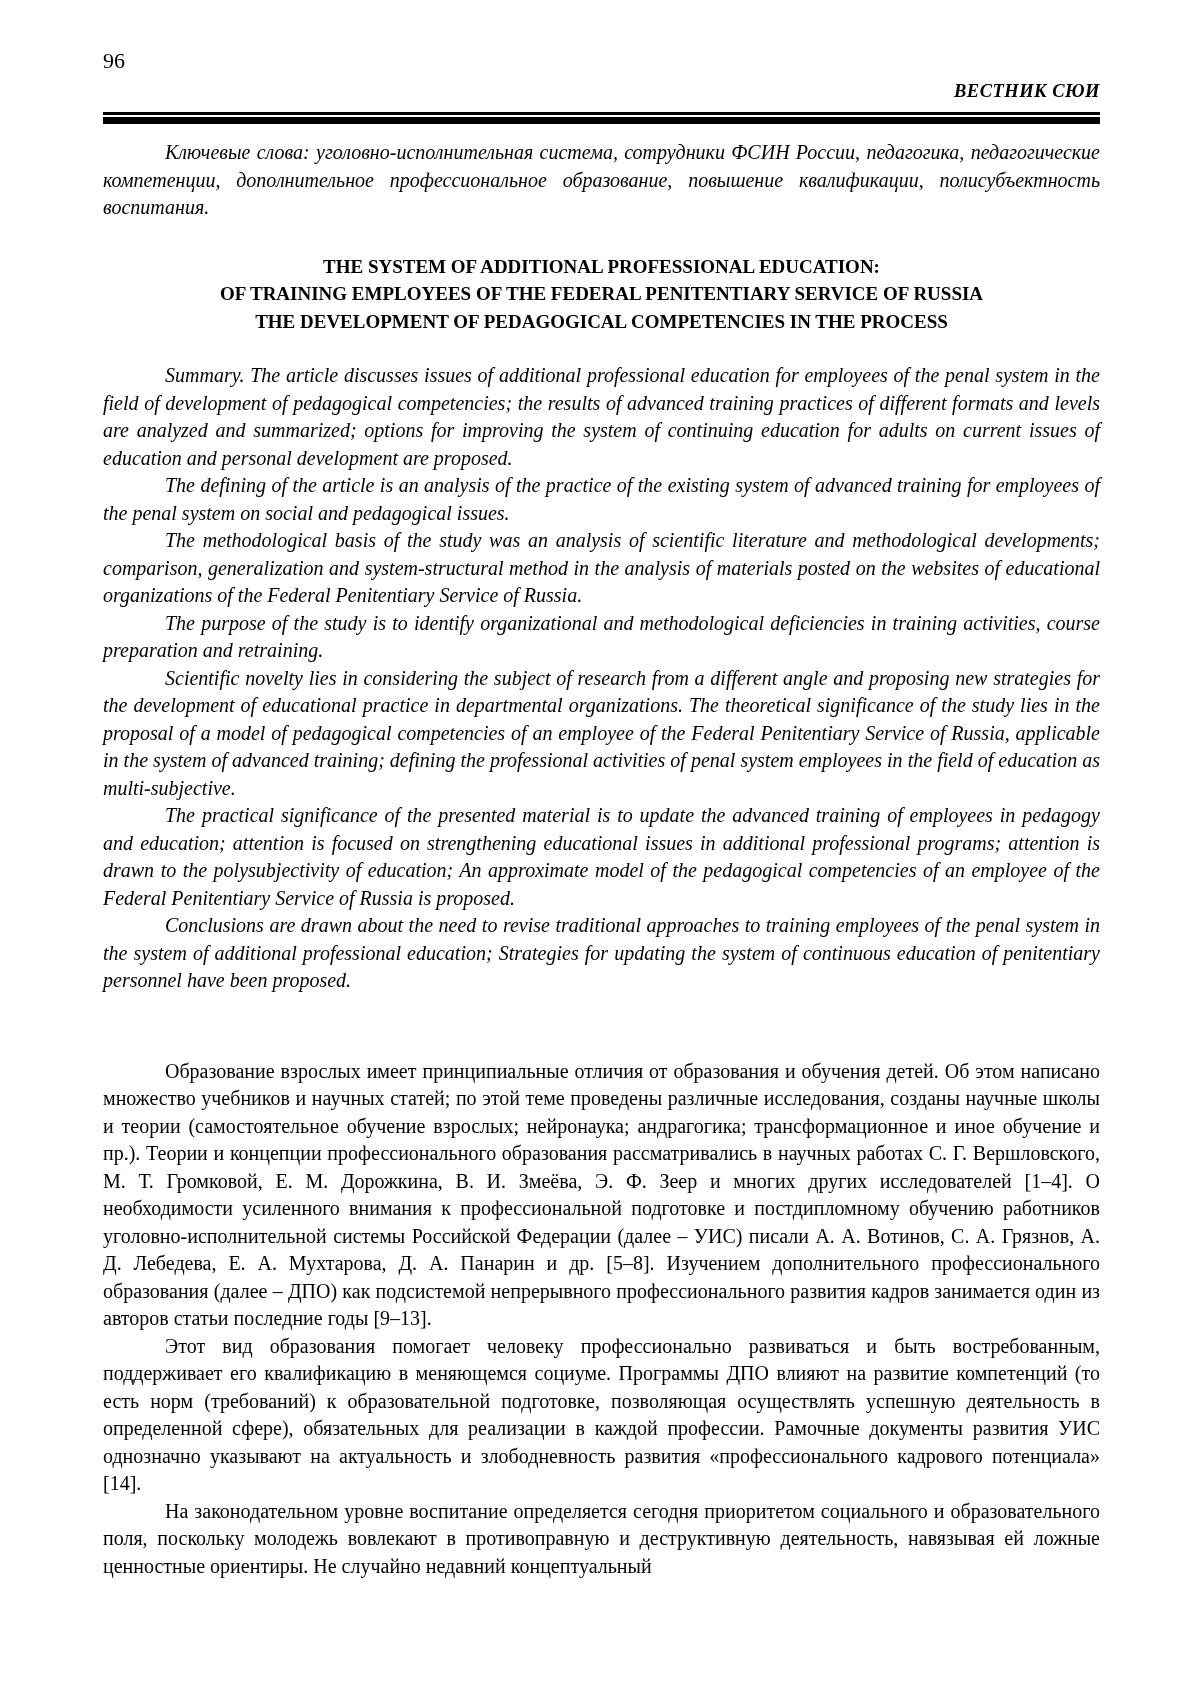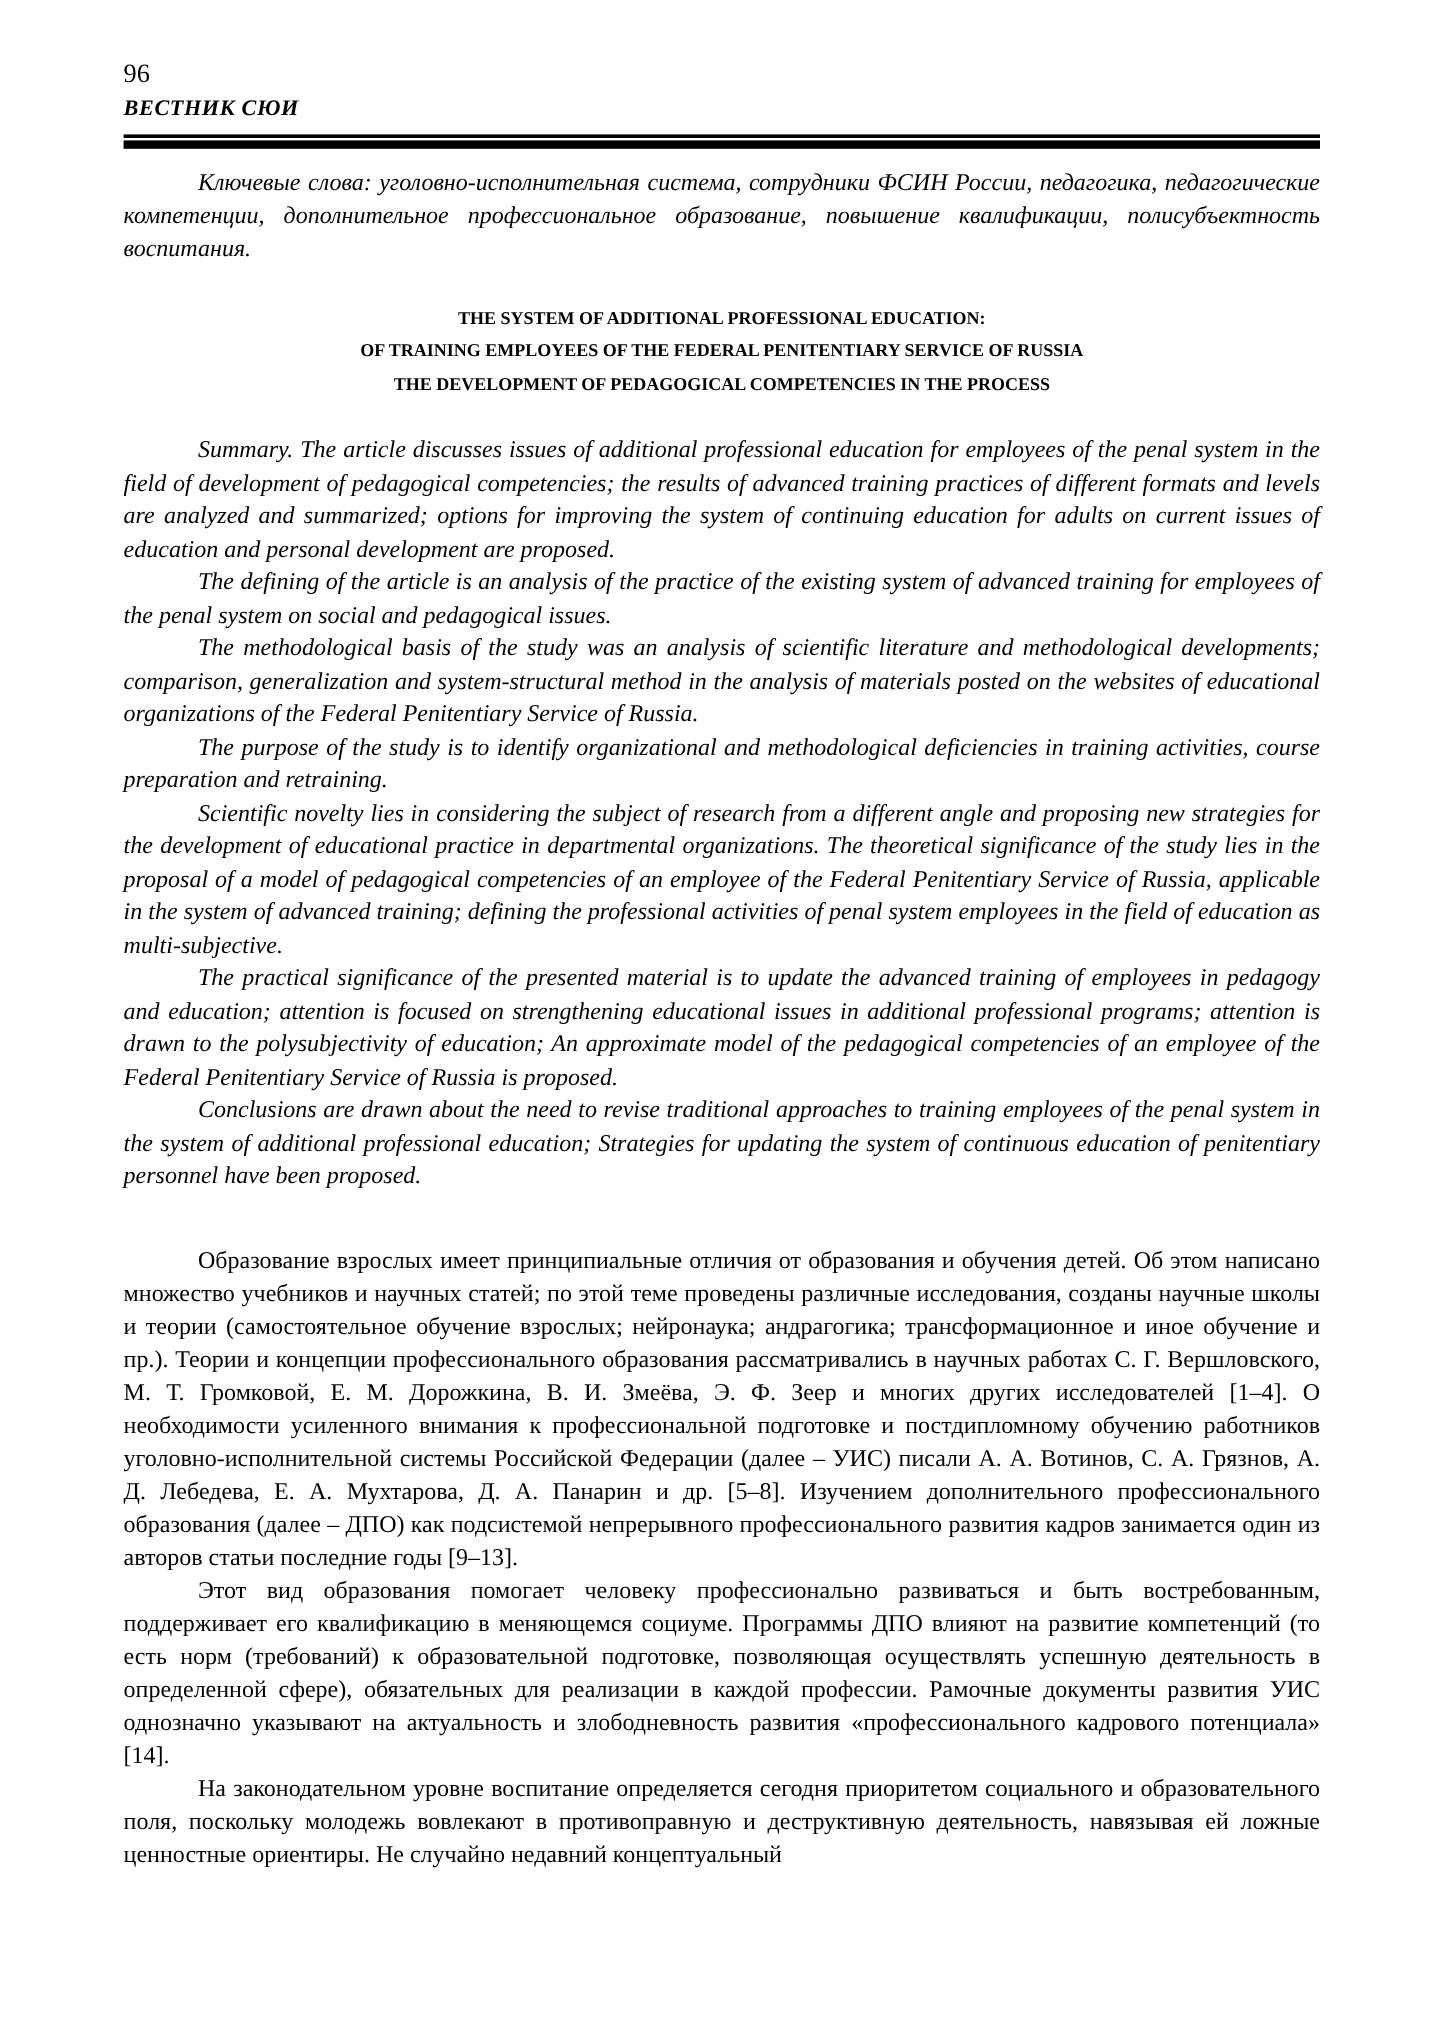--- a/index.html
+++ b/index.html
@@ -9,21 +9,21 @@
     height: 1697px;
     background: #ffffff;
     color: #000000;
     font-family: "Liberation Serif", serif;
   }
   .page { padding: 50px 100px 0 103px; }
 
   .pagenum { font-size: 22px; line-height: 1; }
 
   .journal {
-    text-align: left;
+    text-align: right;
     font-size: 18.5px;
     font-weight: bold;
     font-style: italic;
     margin-top: 9px;
     letter-spacing: 0.5px;
   }
 
   .rule {
     margin-top: 10px;
     height: 12px;
@@ -39,28 +39,28 @@
     margin: 0;
   }
   .italic { font-style: italic; }
   .lead { font-weight: normal; margin-top: 48px; }
 
   .kw-ru { margin-top: 15px; }
 
   .title {
     margin: 31px 0 27px;
     text-align: center;
-    font-size: 15px;
+    font-size: 19px;
     line-height: 27.5px;
     font-weight: bold;
   }
   .tline { display: block; }
 
   .kw-en { margin-top: 38px; }
-  .body-start { margin-top: 43px; }
+  .body-start { margin-top: 63px; }
 </style>
 </head>
 <body>
 
 <div class="page">
 
   <div class="pagenum">96</div>
 
   <div class="journal">ВЕСТНИК СЮИ</div>
 

